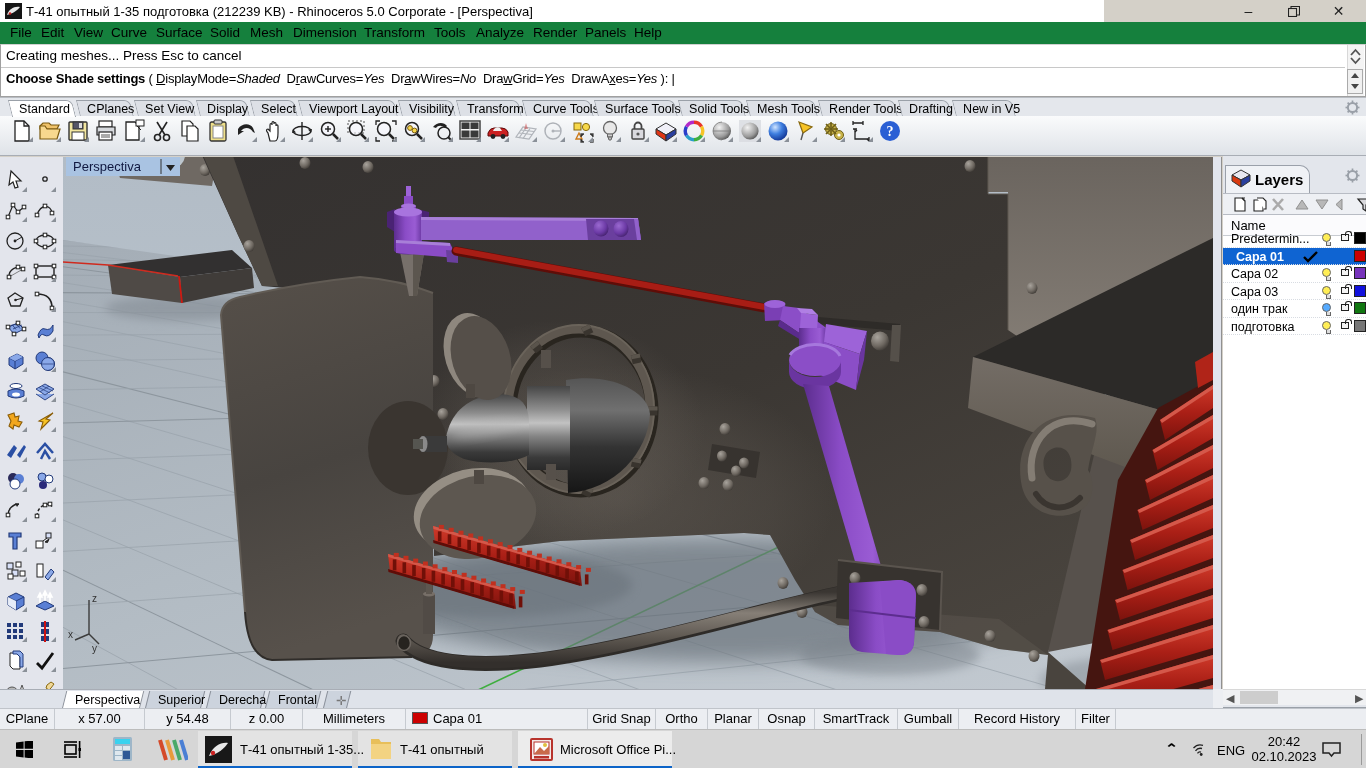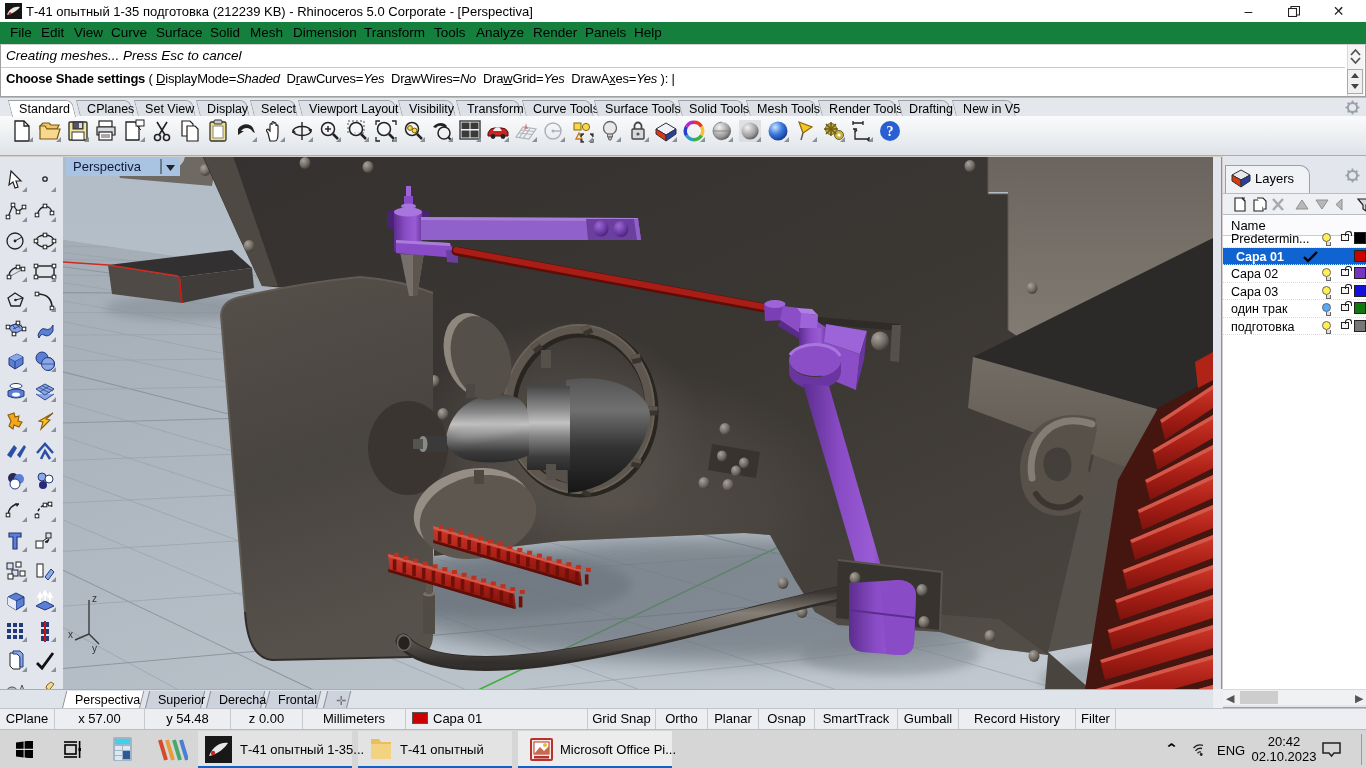--- a/index.html
+++ b/index.html
@@ -1,29 +1,29 @@
 <!DOCTYPE html>
 <html><head>
 <meta charset="utf-8">
 <style>
 html,body{margin:0;padding:0;width:1366px;height:768px;overflow:hidden;
   font-family:"Liberation Sans",sans-serif;-webkit-font-smoothing:antialiased;}
 *{box-sizing:border-box;}
 .abs{position:absolute;}
 #page{position:relative;width:1366px;height:768px;background:#d4d0c8;}
 
-#titlebar{left:0;top:0;width:1366px;height:22px;background:#ffffff;color:#000;}
+#titlebar{left:0;top:0;width:1104px;height:22px;background:#ffffff;color:#000;}
 #titletext{left:26px;top:4px;font-size:13px;white-space:nowrap;}
 .winbtn{top:0px;width:45px;height:22px;text-align:center;color:#222;font-size:14px;line-height:22px;}
 
 #menubar{left:0;top:22px;width:1366px;height:22px;background:#15803d;font-size:13.5px;color:#000;}
 #menubar span{position:absolute;top:3px;}
 
 #cmdbox{left:0;top:44px;width:1366px;height:53px;background:#fff;border:1px solid #a0a0a0;border-top:1px solid #d0d0d0;}
-#cmd1{left:5px;top:3px;font-size:13.5px;color:#000;font-style:italic;}
+#cmd1{left:5px;top:3px;font-size:13.5px;color:#000;}
 #cmd2{left:5px;top:26px;font-size:13px;color:#000;white-space:nowrap;letter-spacing:-0.22px;}
 #cmddiv{left:0px;top:22px;width:1344px;height:1px;background:#c8c8c8;}
 #cmdsb{right:1px;top:0px;width:17px;height:51px;background:#f4f4f4;border-left:1px solid #d8d8d8;}
 
 #tabrow{left:0;top:97px;width:1366px;height:19px;background:#e4e7ec;border-top:1px solid #b8bcc2;}
 .ttab{position:absolute;top:2px;height:17px;font-size:12.5px;color:#000;padding:1px 6px 0 8px;
   border:1px solid #9aa0a8;border-bottom:none;border-radius:0 6px 0 0;background:#dde0e6;
   transform:skewX(14deg);}
 .ttab i{display:block;transform:skewX(-14deg);font-style:normal;white-space:nowrap;}
 .ttab.active{background:#ffffff;z-index:3;}
@@ -1007,21 +1007,21 @@
       </svg></div>
   <div id="vscroll" class="abs"></div>
   <div id="panel" class="abs">
 
     <div class="abs" style="left:2px;top:9px;width:85px;height:28px;background:#f0f2f6;border:1px solid #9aa0aa;border-bottom:none;border-radius:0 10px 0 0;"></div>
     <svg class="abs" style="left:8px;top:13px;" width="20" height="19" viewBox="0 0 20 19">
       <path d="M1,6 L10,1 L19,6 L10,11 Z" fill="#e8e8f0" stroke="#333" stroke-width="1"></path>
       <path d="M1,6 L10,11 L10,18 L1,12 Z" fill="#d93a10" stroke="#333" stroke-width="1"></path>
       <path d="M19,6 L10,11 L10,18 L19,12 Z" fill="#2a3f9e" stroke="#333" stroke-width="1"></path>
     </svg>
-    <div class="abs" style="left:32px;top:15px;font-size:13px;">Layers</div>
+    <div class="abs" style="left:32px;top:15px;font-size:15px;font-weight:bold;">Layers</div>
     <svg class="abs" style="left:122px;top:12px;" width="15" height="15" viewBox="0 0 15 15">
         <circle cx="7.5" cy="7.5" r="4.6" fill="none" stroke="#9aa0a8" stroke-width="2"></circle>
         <g stroke="#9aa0a8" stroke-width="1.7">
           <line x1="7.5" y1="0.5" x2="7.5" y2="3"></line>
           <line x1="7.5" y1="12" x2="7.5" y2="14.5"></line>
           <line x1="0.5" y1="7.5" x2="3" y2="7.5"></line>
           <line x1="12" y1="7.5" x2="14.5" y2="7.5"></line>
           <line x1="2.6" y1="2.6" x2="4.4" y2="4.4"></line>
           <line x1="10.6" y1="10.6" x2="12.4" y2="12.4"></line>
           <line x1="2.6" y1="12.4" x2="4.4" y2="10.6"></line>

